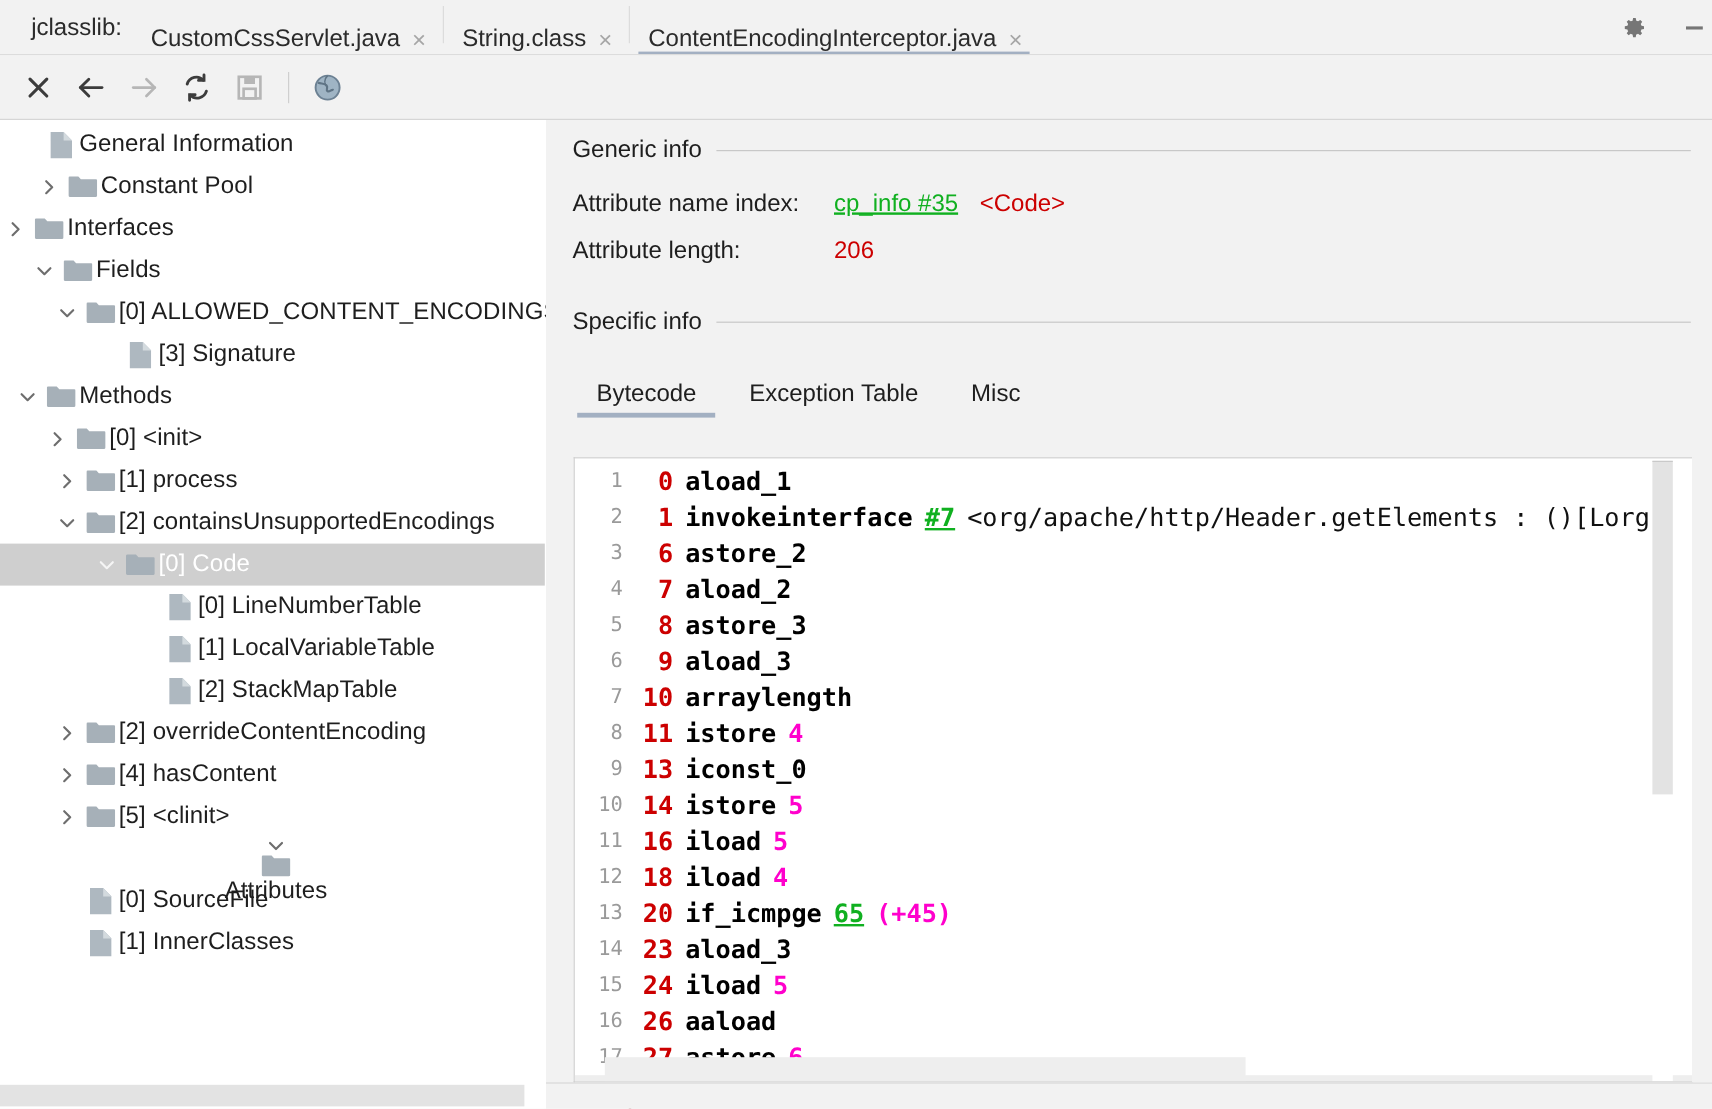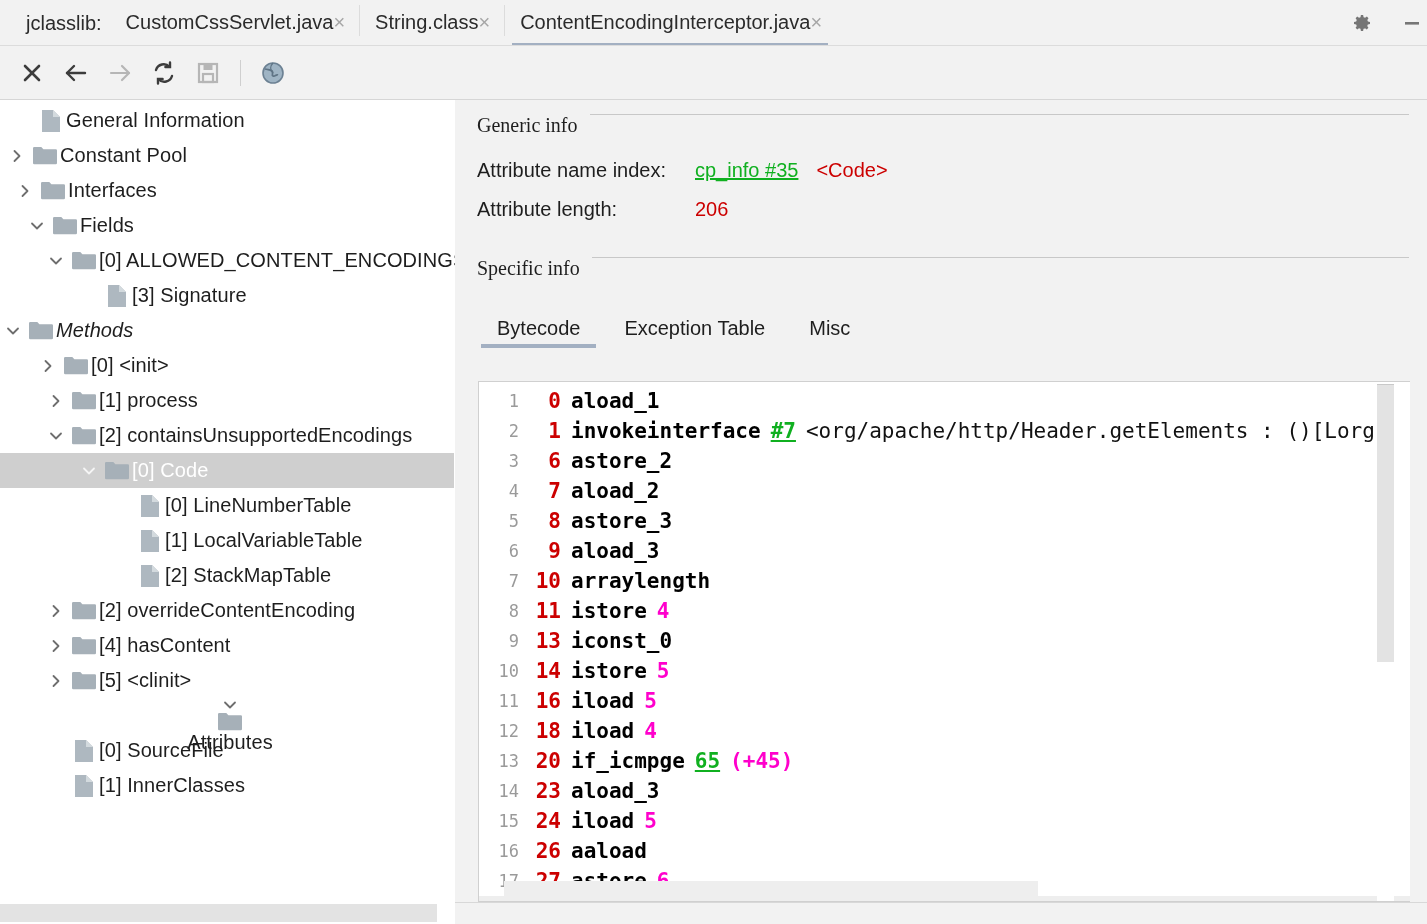--- a/index.html
+++ b/index.html
@@ -15,21 +15,21 @@
   .tabbar {
     position: absolute; left: 12px; top: 0; width: 1427px; height: 46px;
     background: #f2f2f2;
     display: flex; align-items: flex-end;
   }
   .tab-host-label {
     font-size: 20px; color: #2b2b2b;
     padding: 0 8px 11px 14px; white-space: nowrap;
   }
   .tab {
-    display: flex; align-items: center; 
+    display: flex; align-items: flex-end; gap: 10px;
     height: 46px; padding: 0 14px 0 16px;
     font-size: 20px; color: #2b2b2b; white-space: nowrap;
     position: relative; cursor: default; margin-top: 40px;
   }
   .tab .tab-sep {
     position: absolute; left: 0; top: 5px; bottom: 10px; width: 1px;
     background: #dcdcdc;
   }
   .tab-label { padding-bottom: 2px; }
   .tab-close {
@@ -98,23 +98,22 @@
     position: absolute; left: 0; top: 2px; height: 18px; width: 437px;
     background: #e3e3e3;
   }
 
   
   .detail-panel {
     position: absolute; left: 455px; top: 100px; width: 972px; height: 824px;
     background: #f2f2f2; overflow: hidden;
   }
   .section-head {
-    display: flex; align-items: flex-start; gap: 12px;
+    display: flex; align-items: center; gap: 12px;
     margin: 14px 18px 0 22px;
-    font-family: Liberation Serif, serif;
   }
   .section-head .title { font-size: 20px; color: #1e1e1e; white-space: nowrap; }
   .section-head .rule { flex: 1; height: 1px; background: #c8c8c8; }
 
   .info-grid {
     margin: 22px 0 0 22px; display: grid;
     grid-template-columns: 218px auto; row-gap: 16px; align-items: baseline;
   }
   .info-label { font-size: 20px; color: #1e1e1e; }
   .info-value { font-size: 20px; display: flex; align-items: baseline; gap: 18px; }
@@ -279,34 +278,34 @@
         <div class="tree-row" style="padding-left: 10px;">
           <span class="twisty"></span>
           <span class="ficon">
             <svg width="18" height="22" viewBox="0 0 18 22">
               <path d="M0 0h11l7 7v15H0z" fill="#aeb8c0"></path>
               <path d="M11 0l7 7h-7z" fill="#d3dade"></path>
             </svg>
           </span>
           <span class="tree-label">General Information</span>
         </div>
-        <div class="tree-row" style="padding-left: 4px;">
+        <div class="tree-row" style="padding-left: 28px;">
           <span class="twisty">
             <svg width="14" height="14" viewBox="0 0 14 14" fill="none" stroke="#6e6e6e" stroke-width="1.8" stroke-linecap="round" stroke-linejoin="round">
               <polyline points="4.5,2 9.5,7 4.5,12"></polyline>
             </svg>
           </span>
           <span class="ficon">
             <svg width="24" height="19" viewBox="0 0 24 19">
               <path d="M0 2.2A1.2 1.2 0 0 1 1.2 1h7.1l2.1 2.3H22.8A1.2 1.2 0 0 1 24 4.5V17a1.2 1.2 0 0 1-1.2 1.2H1.2A1.2 1.2 0 0 1 0 17z" fill="#a6b0b8"></path>
             </svg>
           </span>
           <span class="tree-label">Constant Pool</span>
         </div>
-        <div class="tree-row" style="padding-left: 12px;">
+        <div class="tree-row" style="padding-left: 0;">
           <span class="twisty">
             <svg width="14" height="14" viewBox="0 0 14 14" fill="none" stroke="#6e6e6e" stroke-width="1.8" stroke-linecap="round" stroke-linejoin="round">
               <polyline points="4.5,2 9.5,7 4.5,12"></polyline>
             </svg>
           </span>
           <span class="ficon">
             <svg width="24" height="19" viewBox="0 0 24 19">
               <path d="M0 2.2A1.2 1.2 0 0 1 1.2 1h7.1l2.1 2.3H22.8A1.2 1.2 0 0 1 24 4.5V17a1.2 1.2 0 0 1-1.2 1.2H1.2A1.2 1.2 0 0 1 0 17z" fill="#a6b0b8"></path>
             </svg>
           </span>
@@ -341,21 +340,21 @@
         <div class="tree-row" style="padding-left: 76px;">
           <span class="twisty"></span>
           <span class="ficon">
             <svg width="18" height="22" viewBox="0 0 18 22">
               <path d="M0 0h11l7 7v15H0z" fill="#aeb8c0"></path>
               <path d="M11 0l7 7h-7z" fill="#d3dade"></path>
             </svg>
           </span>
           <span class="tree-label">[3] Signature</span>
         </div>
-        <div class="tree-row" style=" font-style: italic;">
+        <div class="tree-row" style="padding-left: 10px;">
           <span class="twisty">
             <svg width="14" height="14" viewBox="0 0 14 14" fill="none" stroke="#6e6e6e" stroke-width="1.8" stroke-linecap="round" stroke-linejoin="round">
               <polyline points="2,4.5 7,9.5 12,4.5"></polyline>
             </svg>
           </span>
           <span class="ficon">
             <svg width="24" height="19" viewBox="0 0 24 19">
               <path d="M0 2.2A1.2 1.2 0 0 1 1.2 1h7.1l2.1 2.3H22.8A1.2 1.2 0 0 1 24 4.5V17a1.2 1.2 0 0 1-1.2 1.2H1.2A1.2 1.2 0 0 1 0 17z" fill="#a6b0b8"></path>
             </svg>
           </span>

